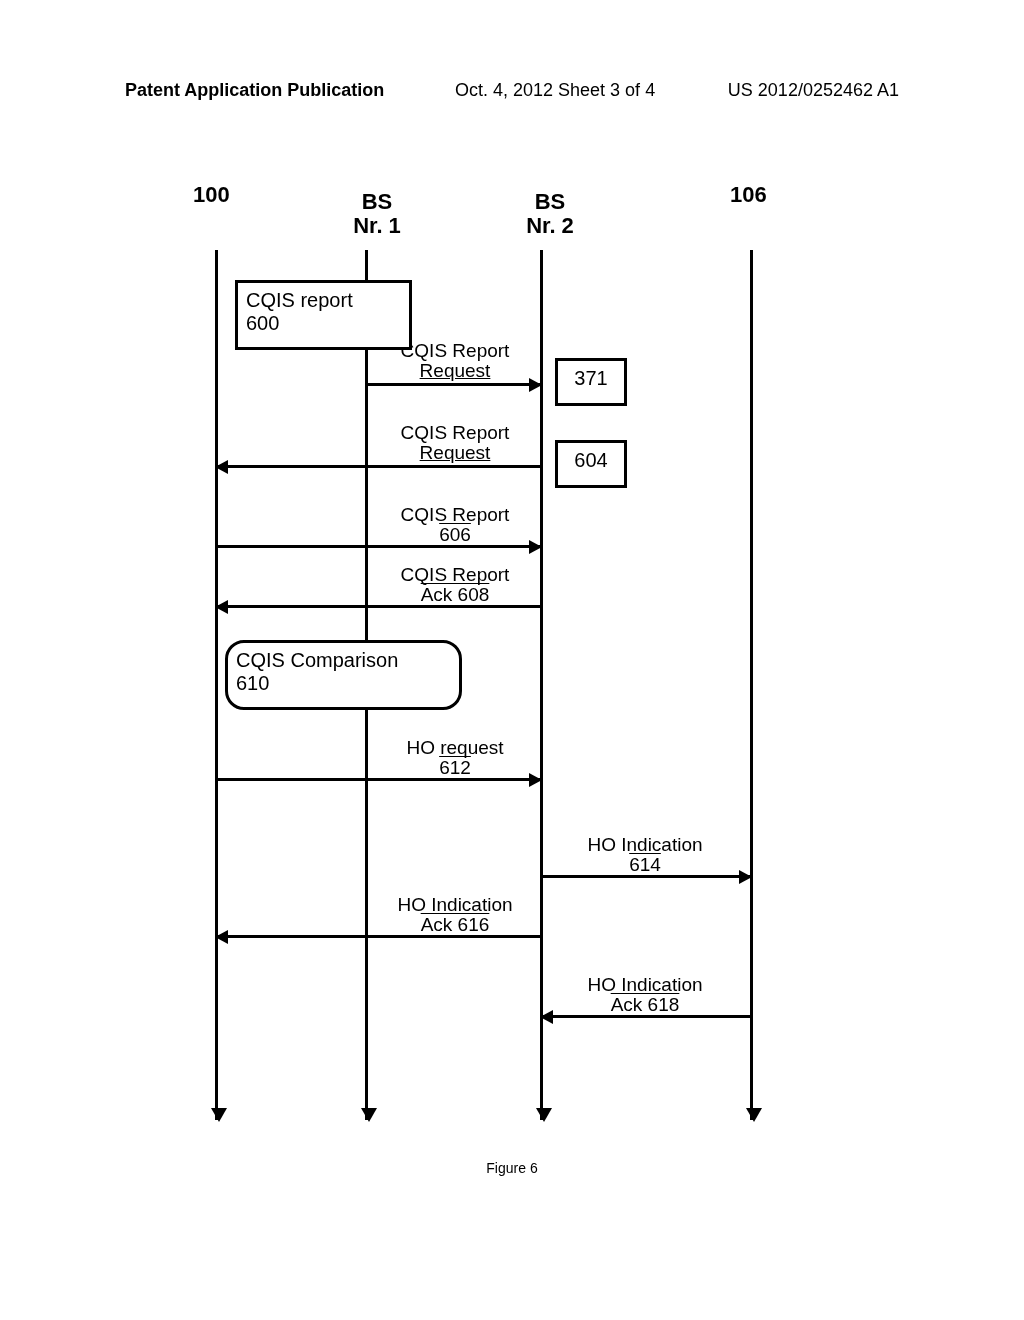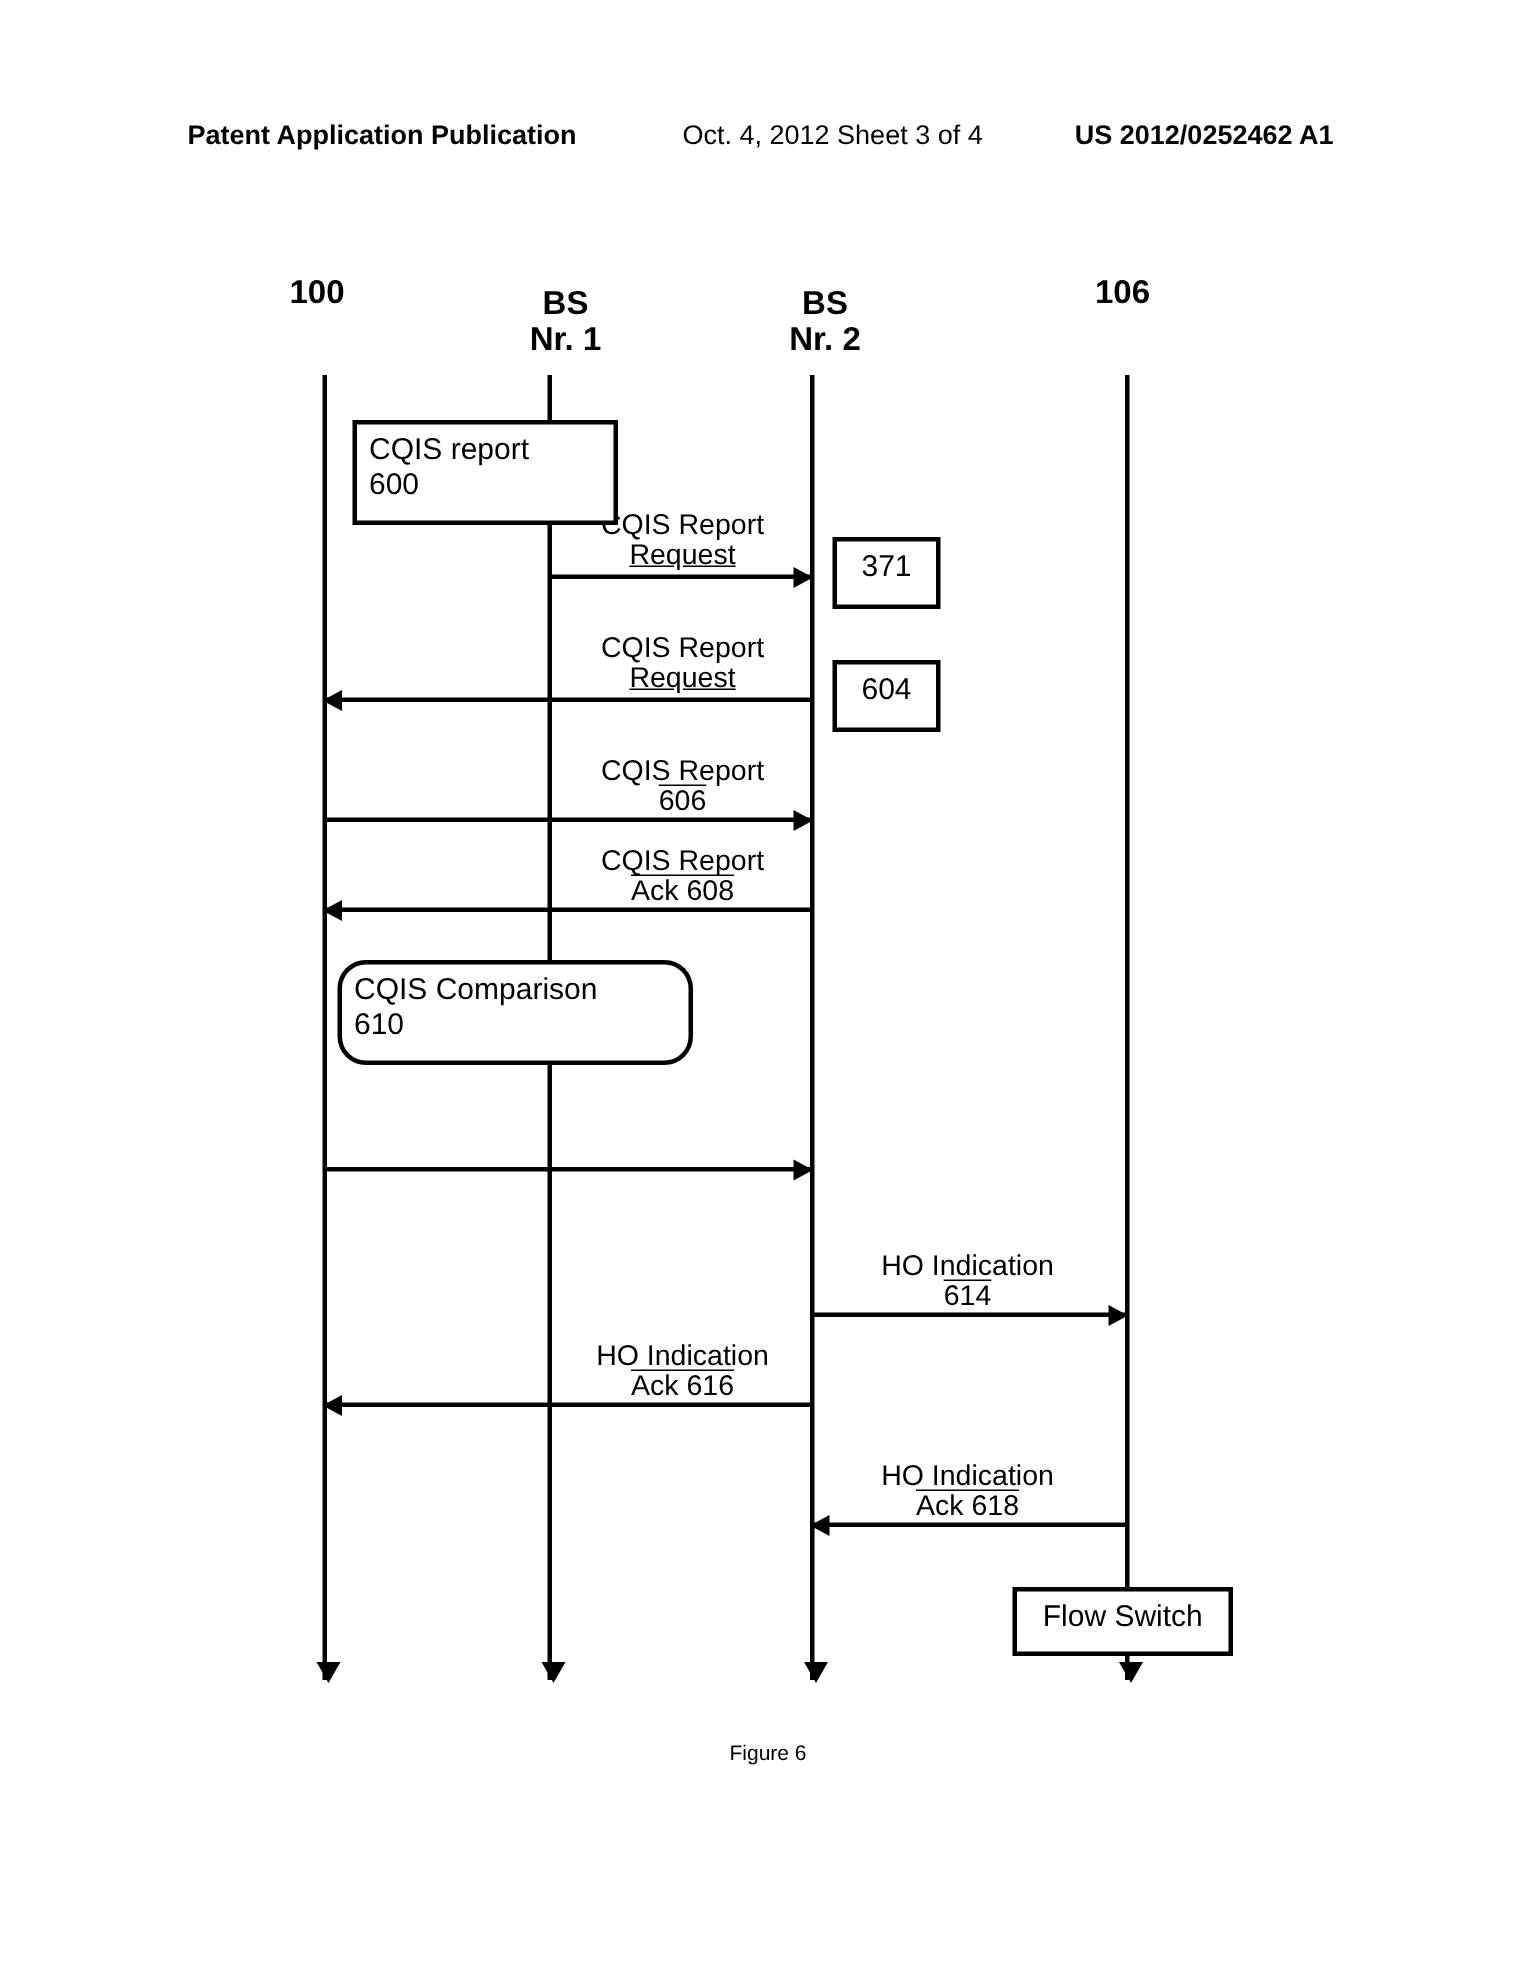--- a/index.html
+++ b/index.html
@@ -23,22 +23,22 @@
     position: absolute;
     left: 125px;
     font-weight: bold;
   }
   .header .center {
     position: absolute;
     left: 455px;
   }
   .header .right {
     position: absolute;
-    right: 135px;
-    font-weight: bold;
+    right: 125px;
+    font-weight: normal;
   }
   .fig-caption {
     position: absolute;
     top: 1160px;
     width: 1024px;
     text-align: center;
     font-size: 14px;
   }
   .diagram {
     position: absolute;
@@ -182,20 +182,24 @@
       <div class="head-l"></div>
     </div>
   <div class="msg-label" style="top:400px; left:190px; width:140px;">
     <span>CQIS Report</span><br>
     <span style="text-decoration:overline">Ack 608</span>
   </div>
 
   <div class="arrow" style="top:613px; left:22px; width:323px;">
       <div class="head-r"></div>
     </div>
+  <div class="msg-label" style="top:573px; left:190px; width:140px;">
+    <span>HO request</span><br>
+    <span style="text-decoration:overline">612</span>
+  </div>
 
   <div class="arrow" style="top:710px; left:347px; width:208px;">
       <div class="head-r"></div>
     </div>
   <div class="msg-label" style="top:670px; left:380px; width:140px;">
     <span>HO Indication</span><br>
     <span style="text-decoration:overline">614</span>
   </div>
 
   <div class="arrow" style="top:770px; left:22px; width:323px;">
@@ -217,17 +221,16 @@
   <div class="box box-600">
     <span>CQIS report</span><br>
     <span>600</span>
   </div>
   <div class="box box-602">371</div>
   <div class="box box-604">604</div>
   <div class="box box-610">
     <span>CQIS Comparison</span><br>
     <span>610</span>
   </div>
-  <div class="box box-flow">Flow Switch</div>
 
 </div>
 
 <div class="fig-caption">Figure 6</div>
 
 </body></html>

